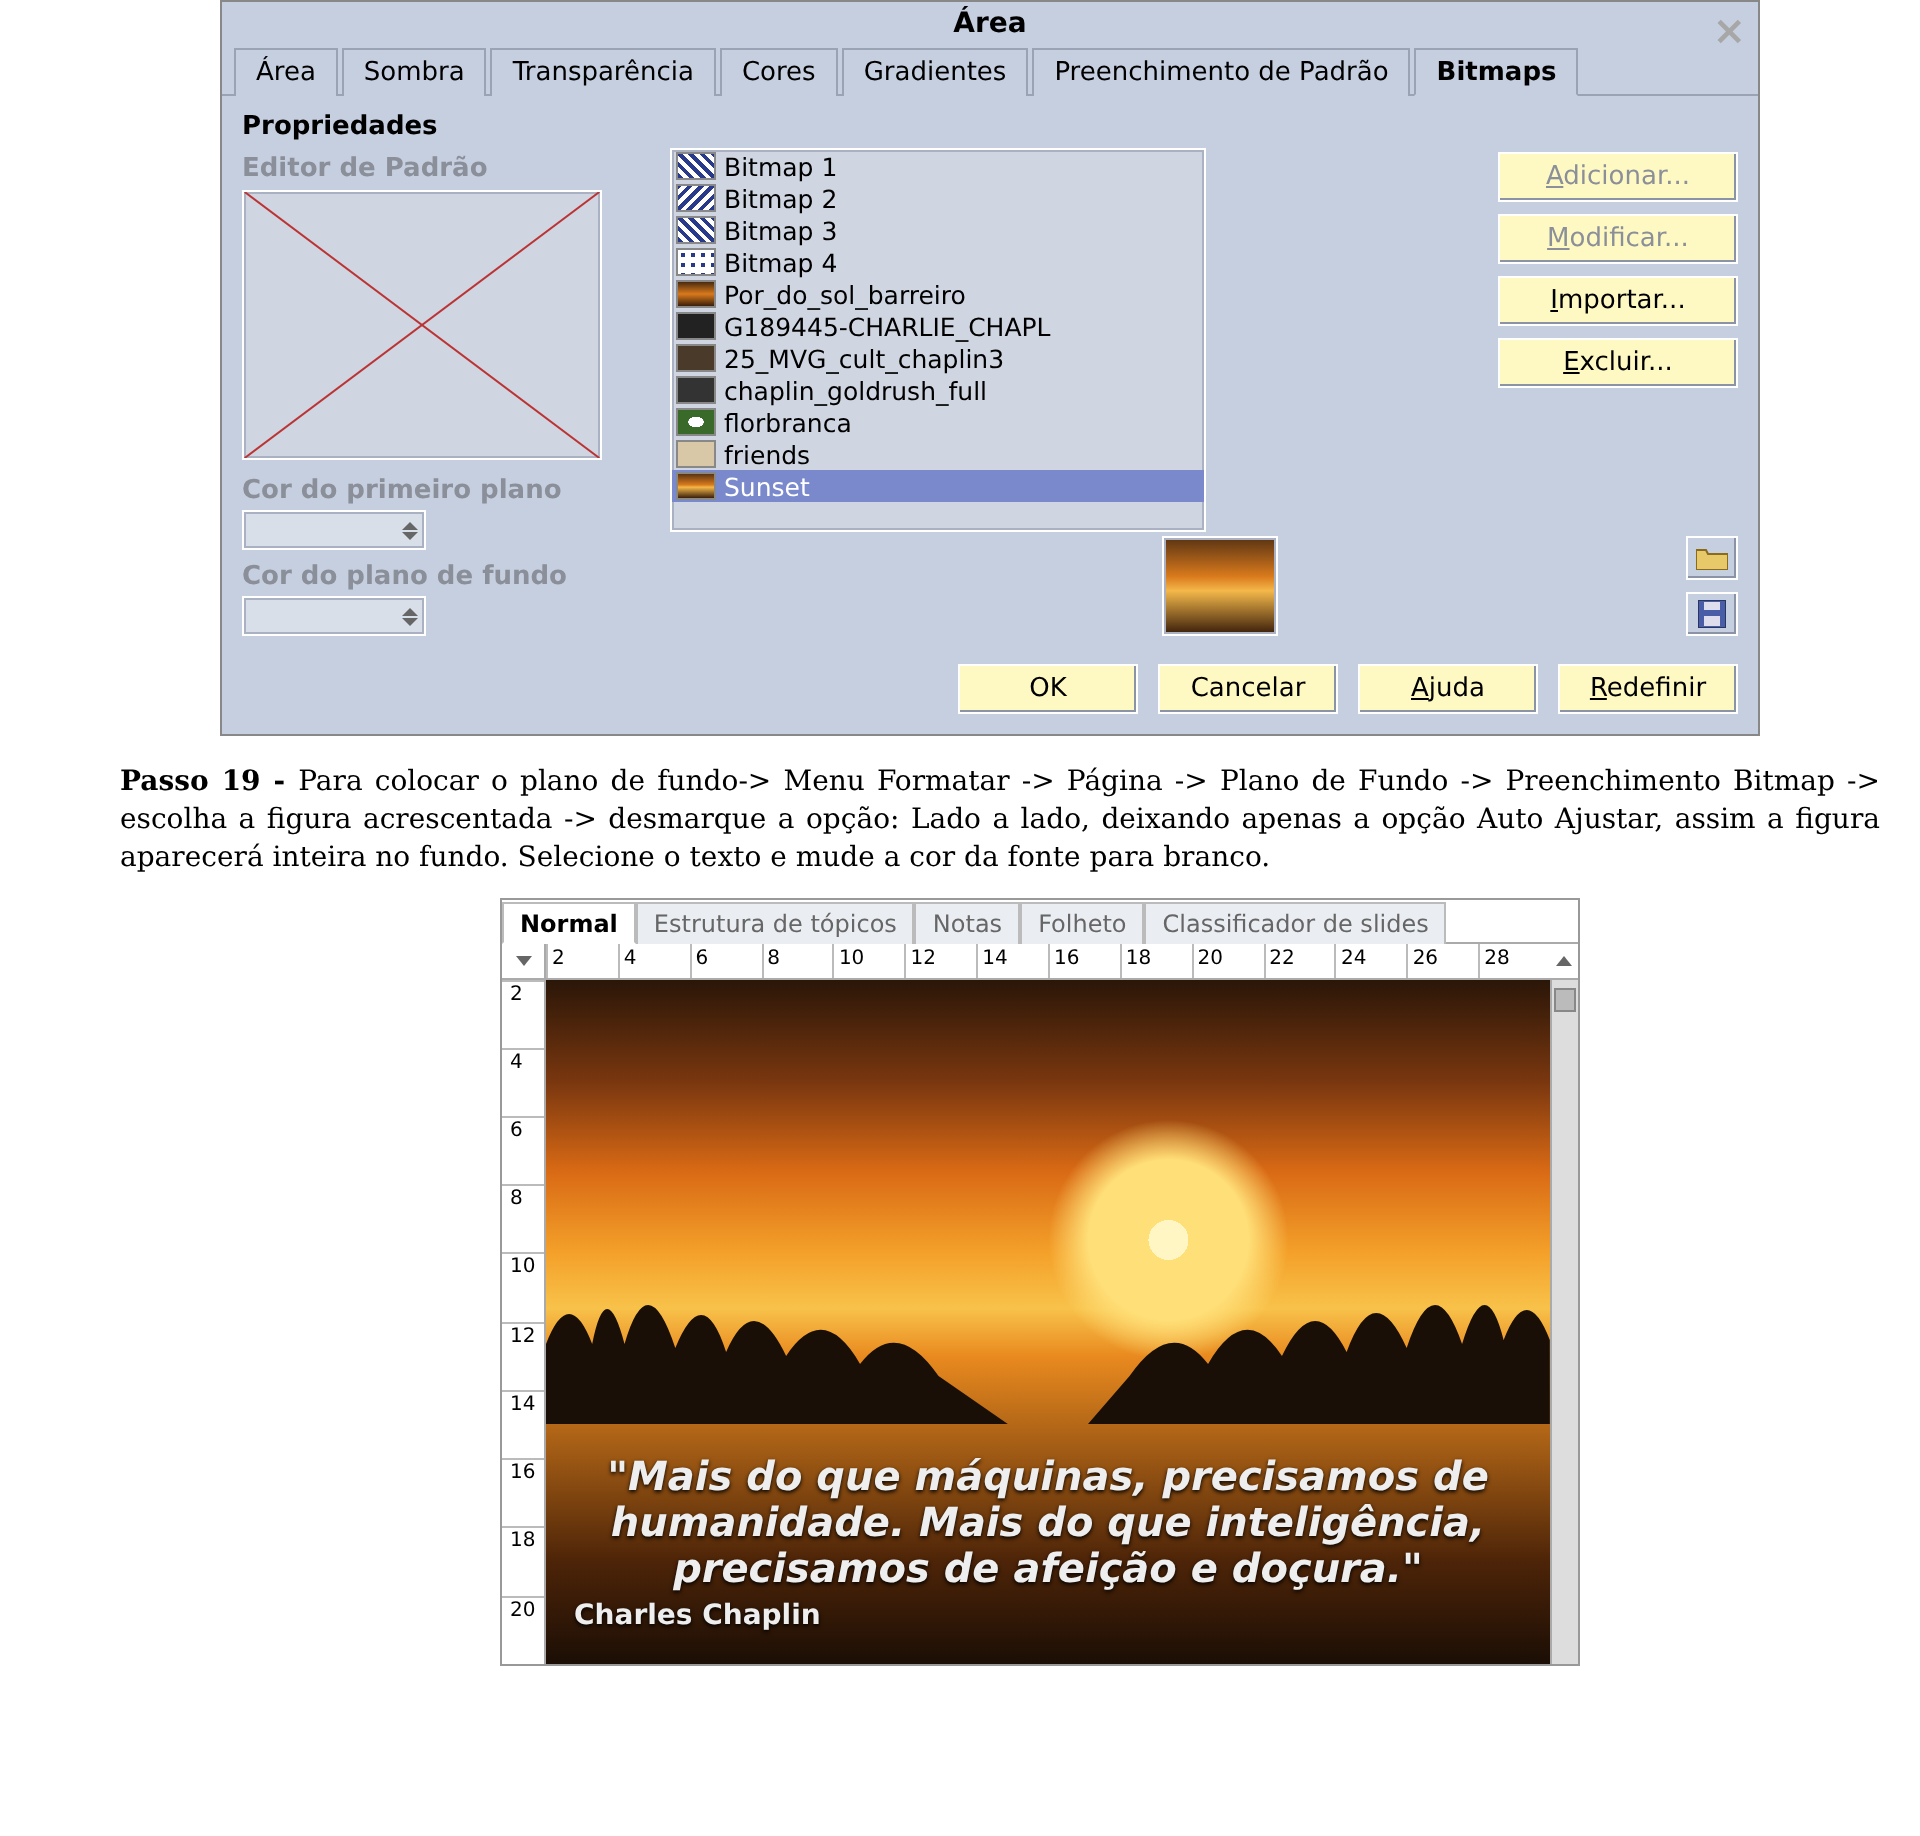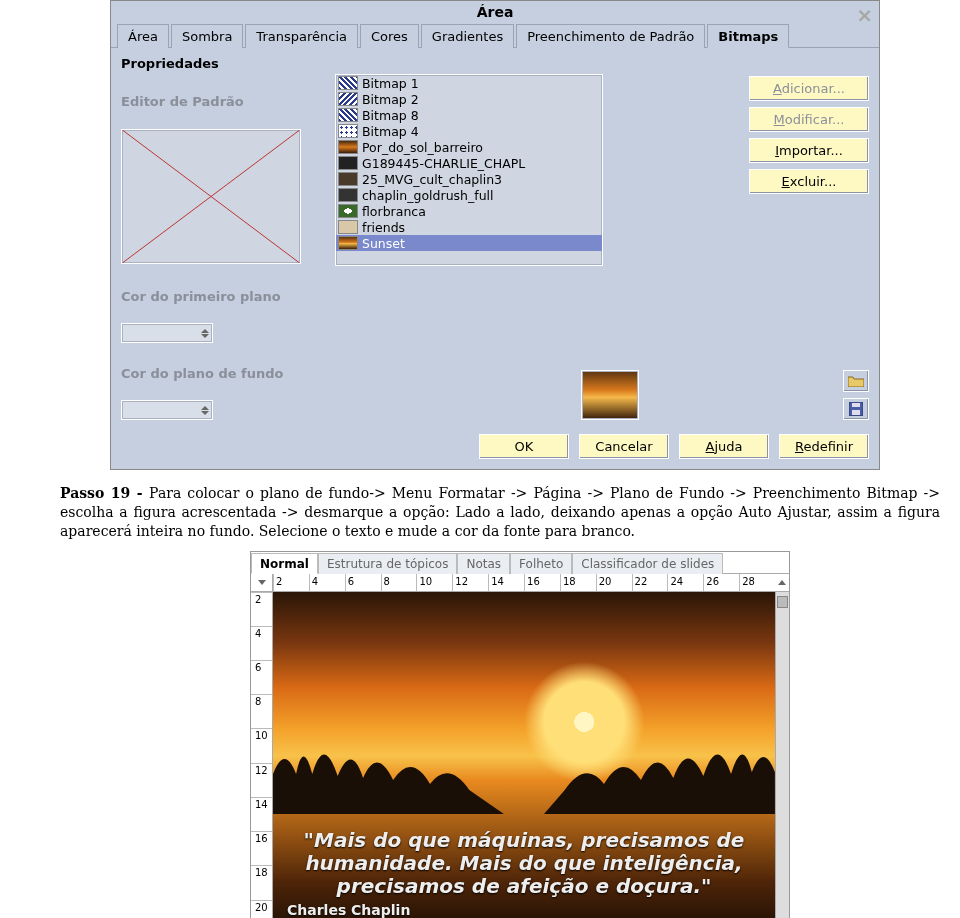--- a/index.html
+++ b/index.html
@@ -173,21 +173,21 @@
         <div class="tab">Sombra</div>
         <div class="tab">Transparência</div>
         <div class="tab">Cores</div>
         <div class="tab">Gradientes</div>
         <div class="tab">Preenchimento de Padrão</div>
         <div class="tab active">Bitmaps</div>
       </div>
 
     <div class="body-content">
 
-      <div class="col" style="width:200px;gap:17px;">
+      <div class="col" style="width:200px;">
         <div class="section-title">Propriedades</div>
         <div class="disabled-label" style="margin:2px 0 3px;">Editor de Padrão</div>
         <div class="pat-editor">
           <svg viewBox="0 0 180 135">
               <line x1="0" y1="0" x2="180" y2="135" stroke="#b33" stroke-width="1"></line>
               <line x1="180" y1="0" x2="0" y2="135" stroke="#b33" stroke-width="1"></line>
             </svg>
         </div>
         <div class="disabled-label" style="margin-top:8px;">Cor do primeiro plano</div>
         <div class="num-input">
@@ -211,21 +211,21 @@
             <div class="bitmap-row">
               <div class="thumb" style="background:repeating-linear-gradient(45deg,#2a3a8a 0 2px,#fff 2px 4px)"></div>
               <span>Bitmap 1</span>
             </div>
             <div class="bitmap-row">
               <div class="thumb" style="background:repeating-linear-gradient(-45deg,#2a3a8a 0 2px,#fff 2px 4px)"></div>
               <span>Bitmap 2</span>
             </div>
             <div class="bitmap-row">
               <div class="thumb" style="background:repeating-linear-gradient(45deg,#2a3a8a 0 2px,#fff 2px 4px),repeating-linear-gradient(-45deg,#2a3a8a 0 2px,#fff 2px 4px)"></div>
-              <span>Bitmap 8</span>
+              <span>Bitmap 3</span>
             </div>
             <div class="bitmap-row">
               <div class="thumb" style="background:radial-gradient(#2a3a8a 30%,#fff 31%);background-size:5px 5px"></div>
               <span>Bitmap 4</span>
             </div>
             <div class="bitmap-row">
               <div class="thumb" style="background:linear-gradient(#4a2a10,#d97a1c 50%,#3a1e0a)"></div>
               <span>Por_do_sol_barreiro</span>
             </div>
             <div class="bitmap-row">

